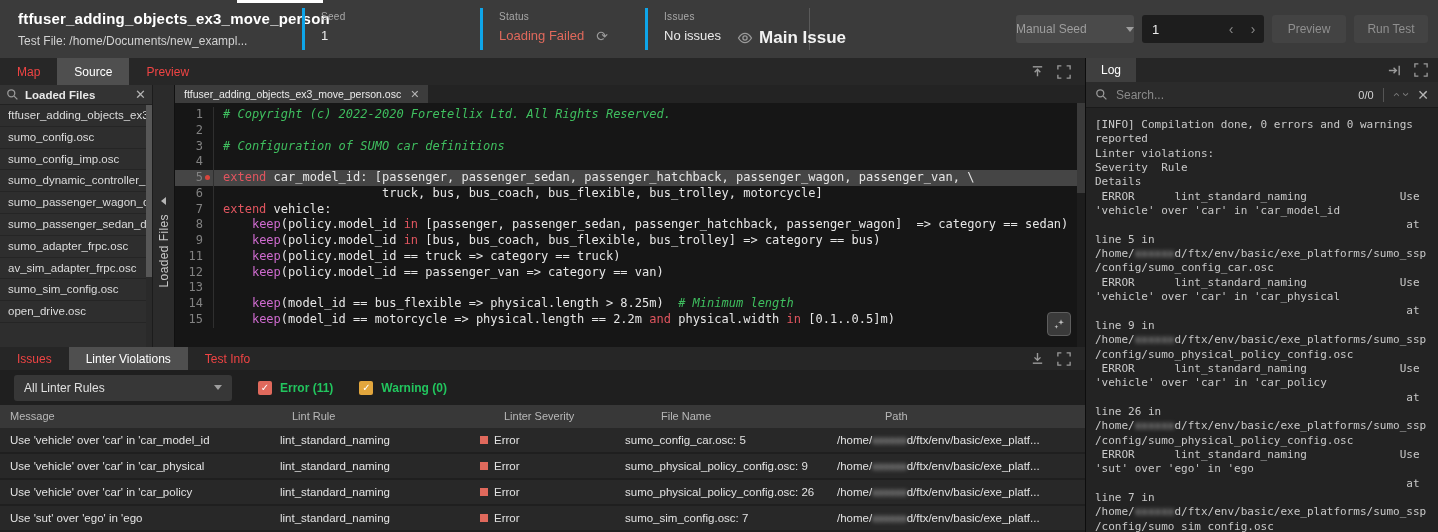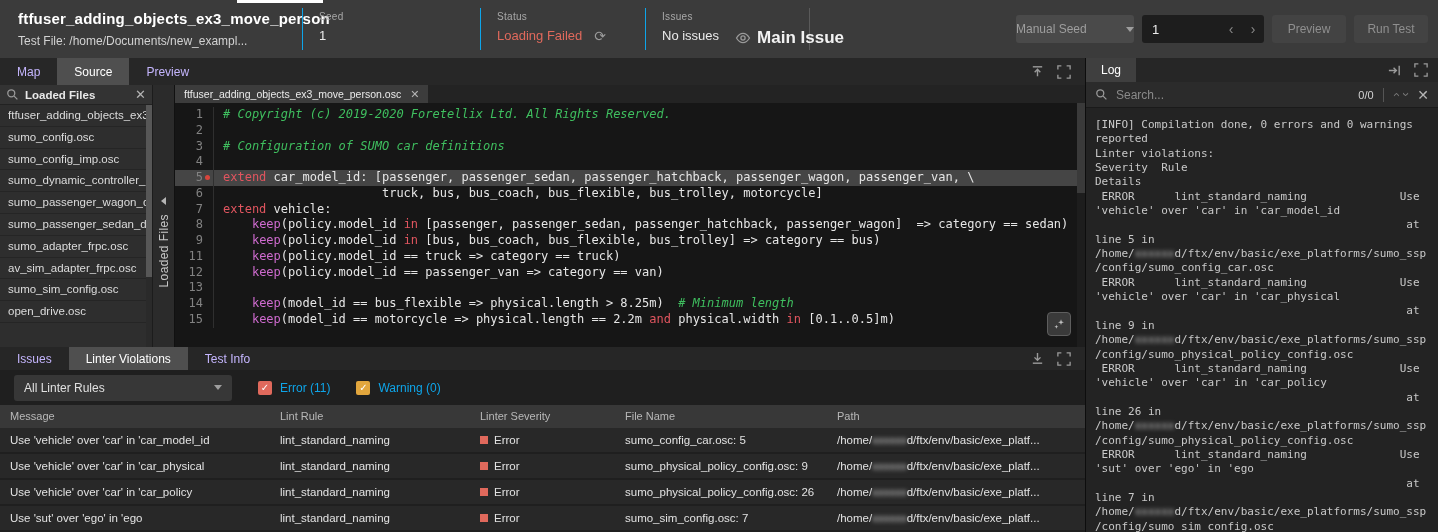--- a/index.html
+++ b/index.html
@@ -12,21 +12,21 @@
   svg { display:block; }
   .ic { color:#9a9a9a; }
 
   
   .header{ position:absolute; left:0; top:0; width:1438px; height:58px; background:#3b3b3b;
            display:flex; align-items:center; }
   .topstrip{ position:absolute; left:237px; top:0; width:86px; height:3px; background:#fff; }
   .h-title-wrap{ padding-left:18px; width:302px; }
   .h-title{ font-size:15px; font-weight:bold; color:#ffffff; letter-spacing:.2px; }
   .h-sub{ font-size:12px; color:#d2d2d2; margin-top:7px; }
-  .h-sec{ border-left:1px solid #0ea5e9; height:42px; padding:3px 16px 0 16px; display:flex; flex-direction:column; }
+  .h-sec{ border-left:3px solid #0ea5e9; height:42px; padding:3px 16px 0 16px; display:flex; flex-direction:column; }
   .h-sec.seed{ width:178px; } .h-sec.status{ width:165px; } .h-sec.issues{ width:165px; border-right:1px solid #5a5a5a; padding-right:0; }
   .h-label{ font-size:10px; color:#a9a9a9; letter-spacing:.3px; }
   .h-valrow{ display:flex; align-items:center; margin-top:6px; }
   .h-val{ font-size:13px; color:#eaeaea; }
   .status-val{ font-size:13px; color:var(--status_error); }
   .refresh{ margin-left:12px; font-size:14px; color:#9a9a9a; line-height:1; }
   .issues-row{ display:flex; align-items:flex-start; margin-top:6px; white-space:nowrap; }
   .main-issue{ display:flex; align-items:center; margin-left:16px; gap:6px; }
   .main-issue-label{ font-size:17px; font-weight:bold; color:#f2f2f2; }
   .controls{ margin-left:auto; display:flex; align-items:center; gap:8px; padding-right:10px; }
@@ -37,21 +37,21 @@
           border-top:5px solid #9e9e9e; }
   .stepper{ width:122px; height:28px; background:#1d1d1d; border-radius:3px; display:flex; align-items:center; }
   .stepper-val{ flex:1; padding-left:10px; font-size:13px; color:#ececec; }
   .step-ch{ width:22px; text-align:center; color:#8a8a8a; font-size:14px; }
   .btn{ width:74px; height:28px; background:#434343; border-radius:3px; display:flex; align-items:center;
         justify-content:center; font-size:12px; color:#8f8f8f; }
 
   
   .tabsrow{ position:absolute; left:0; top:58px; width:1085px; height:27px; background:#272727;
             display:flex; align-items:stretch; }
-  .tab{ padding:0 17px; display:flex; align-items:center; font-size:12px; color:#c4b5fd; }
+  .tab{ padding:0 17px; display:flex; align-items:center; font-size:12px; color:#ef4444; }
   .tab.active{ background:var(--active_tab); color:#fff; }
   .tabsrow-icons{ margin-left:auto; display:flex; align-items:center; gap:12px; padding-right:14px; }
 
   
   .sidebar{ position:absolute; left:0; top:85px; width:152px; height:262px; background:#2e2e2e; }
   .sb-head{ height:20px; background:#333333; display:flex; align-items:center; padding:0 6px; border-bottom:1px solid #222; }
   .sb-title{ flex:1; margin-left:6px; font-size:11.5px; font-weight:bold; color:#e8e8e8; }
   .sb-close{ color:#b5b5b5; font-size:13px; line-height:1; }
   .file-item{ height:21.8px; line-height:21.8px; padding-left:8px; font-size:11.5px; color:#dcdcdc;
               border-bottom:1px solid #252525; white-space:nowrap; overflow:hidden; }
@@ -93,23 +93,23 @@
   .btabs .tab{ font-size:12px; }
   .filterrow{ height:35px; display:flex; align-items:center; padding-left:14px; gap:26px; }
   .filter-select{ width:218px; height:26px; background:#373737; border-radius:3px; display:flex;
                   align-items:center; justify-content:space-between; padding:0 10px; }
   .filter-select .select-txt{ color:#e0e0e0; }
   .chk-row{ display:flex; align-items:center; gap:8px; }
   .chk{ width:14px; height:14px; border-radius:2px; display:flex; align-items:center; justify-content:center;
         color:#fff; font-size:10px; }
   .chk.err{ background:var(--error_accent); }
   .chk.warn{ background:var(--warning_accent); }
-  .chk-label{ font-size:12px; color:#0ea5e9; }
+  .chk-label{ font-size:12px; color:#22c55e;font-weight:bold; }
   .tgrid{ display:grid; grid-template-columns:270px 200px 145px 212px auto; }
-  .thead{ height:23px; background:#383838; }
+  .thead{ height:23px; background:#383838;gap:12px; }
   .thead .cell{ font-size:11px; color:#b8b8b8; line-height:23px; padding-left:10px; }
   .trow{ height:24px; background:#282828; margin-bottom:2px; }
   .trow .cell{ font-size:11.5px; color:#e2e2e2; line-height:24px; padding-left:10px; white-space:nowrap; overflow:hidden; }
   .sevcell{ display:flex; align-items:center; gap:6px; padding-left:10px; }
   .sevsq{ width:8px; height:8px; background:var(--error_accent); }
   .blur{ filter:blur(2.3px); color:#c9c9c9; display:inline-block; }
 
   
   .rightpanel{ position:absolute; left:1085px; top:58px; width:353px; height:474px; background:#232323;
                border-left:1px solid #0d0d0d; }
@@ -235,21 +235,21 @@
 <div class="editor">
   <div class="etabbar">
     <div class="etab">
       <span class="etab-label">ftfuser_adding_objects_ex3_move_person.osc</span>
       <span class="etab-close">✕</span>
     </div>
   </div>
   <div class="code" id="code-area">
       <div class="cl">
         <div class="gut">1</div>
-        <div class="ctext"><span class="c-cmt"># Copyright (c) 2019-2020 Foretellix Ltd. All Rights Reserved.</span></div>
+        <div class="ctext"><span class="c-cmt"># Copyright (c) 2022-2020 Foretellix Ltd. All Rights Reserved.</span></div>
       </div>
       <div class="cl">
         <div class="gut">2</div>
         <div class="ctext"><span> </span></div>
       </div>
       <div class="cl">
         <div class="gut">3</div>
         <div class="ctext"><span class="c-cmt"># Configuration of SUMO car definitions</span></div>
       </div>
       <div class="cl">

